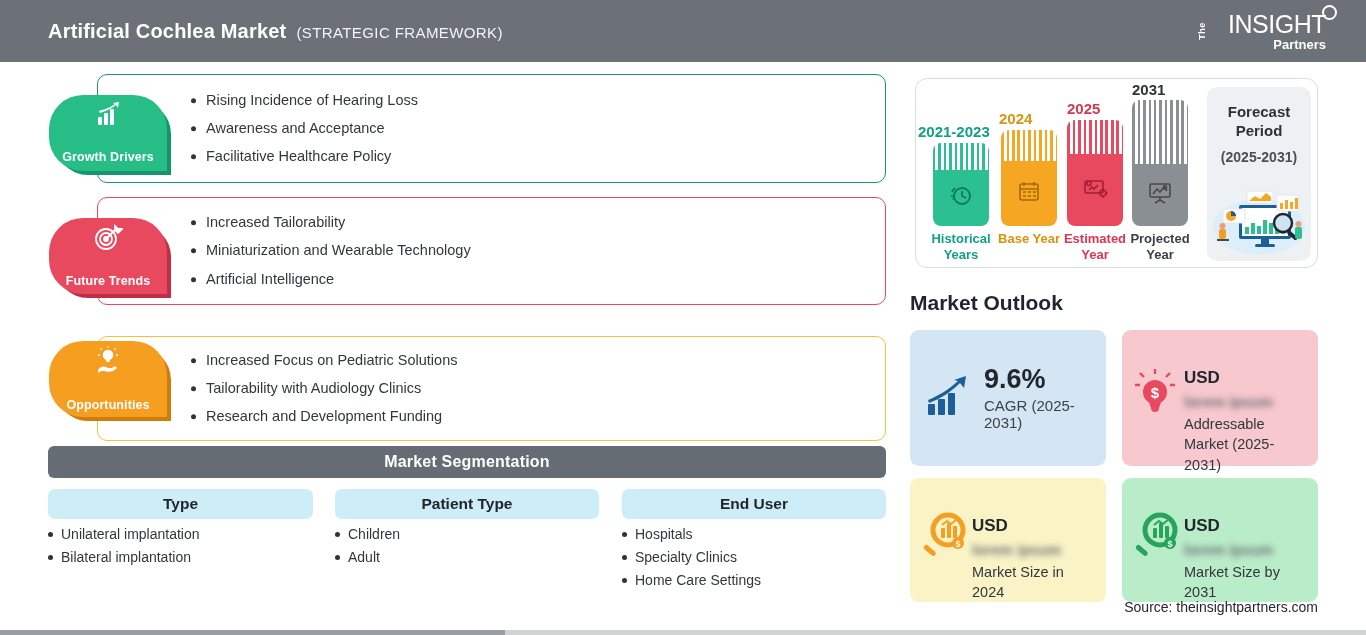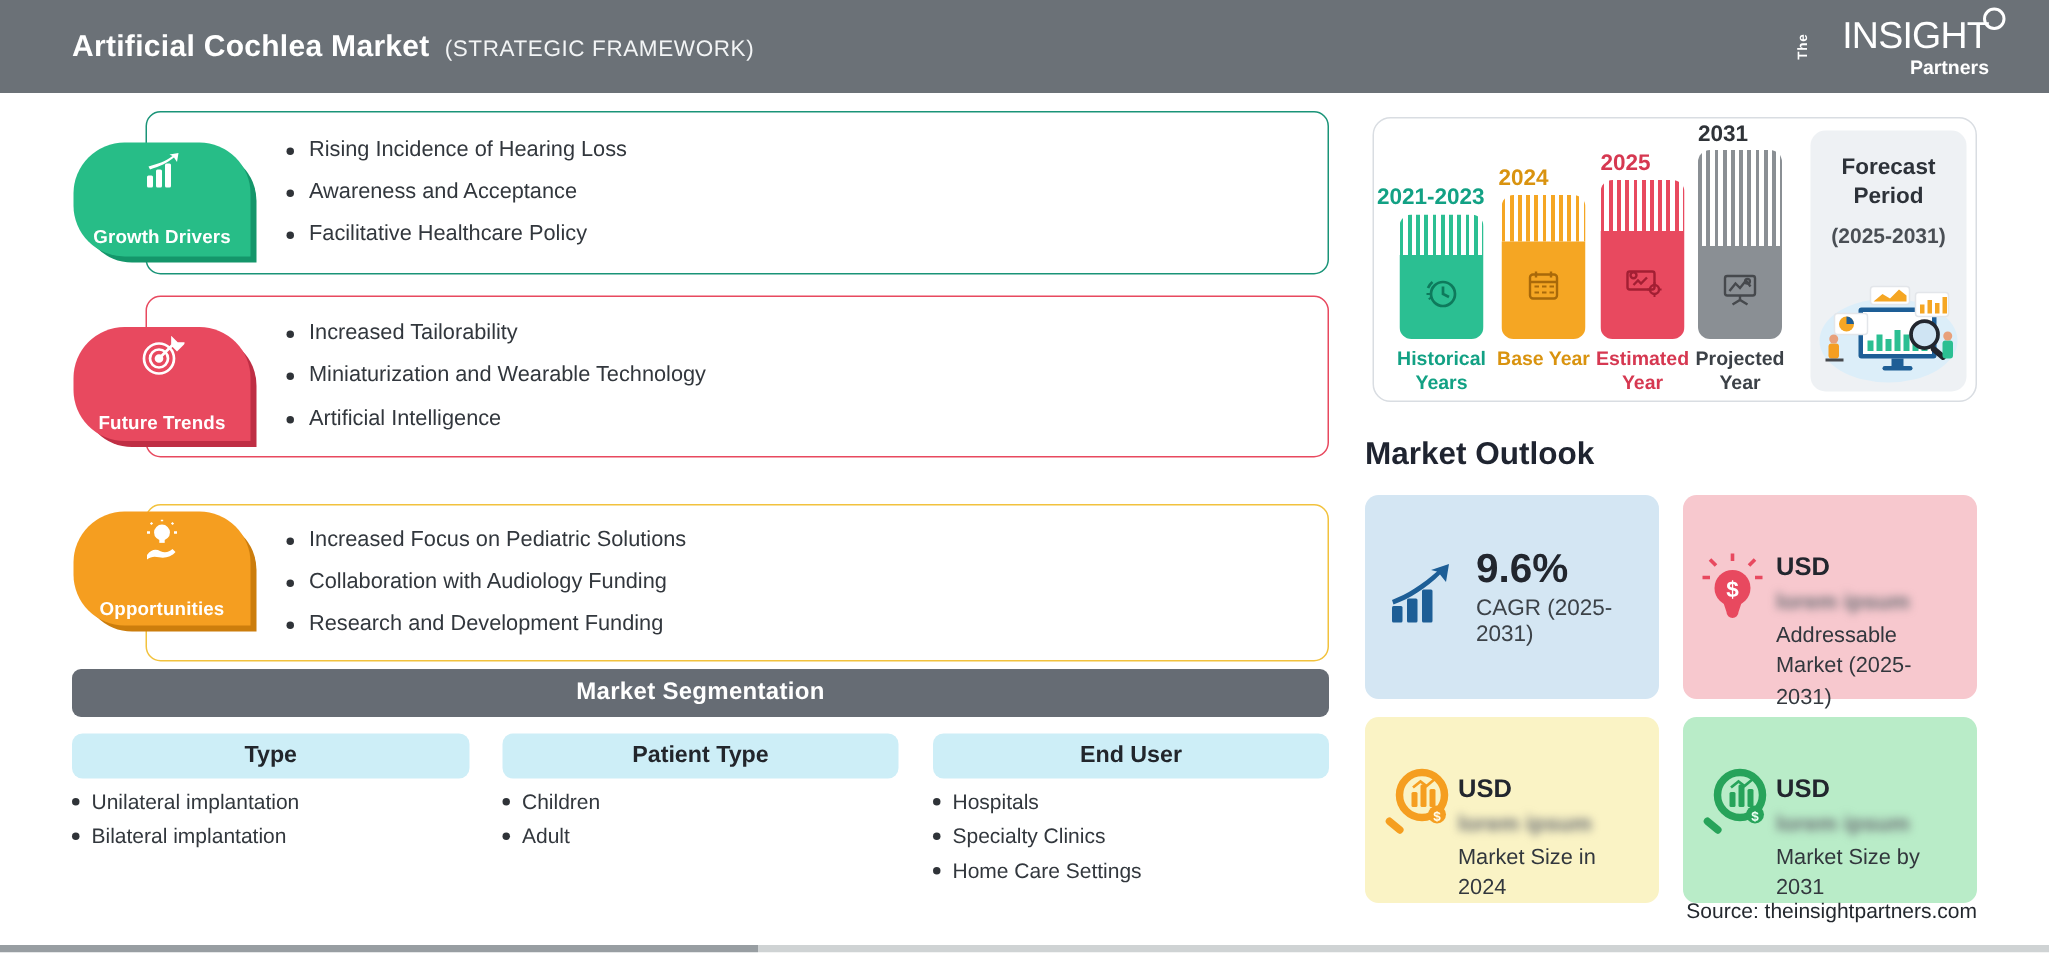--- a/index.html
+++ b/index.html
@@ -157,21 +157,21 @@
           </g>
           <path d="M13 15 L22 6 M22 6 L22 2 L25 5 L29 5 L25 9 Z" stroke="#ffffff" stroke-width="1.8" fill="#ffffff"></path>
         </svg>
     </span>
     <span class="blabel">Future Trends</span>
   </div>
 
   <div class="fbox orange">
     <ul>
       <li>Increased Focus on Pediatric Solutions</li>
-      <li>Collaboration with Audiology Funding</li>
+      <li>Tailorability with Audiology Clinics</li>
       <li>Research and Development Funding</li>
     </ul>
   </div>
   <div class="badge orange">
     <span>
       <svg width="30" height="30" viewBox="0 0 30 30">
           <g stroke="#ffffff" stroke-width="1.6" fill="none">
             <circle cx="15" cy="9" r="4.5" fill="#ffffff"></circle>
             <path d="M15 1.5 v-1 M8.5 3.5 l-1-1 M21.5 3.5 l1-1 M7 9 h-2 M23 9 h2"></path>
             <rect x="13.2" y="13.5" width="3.6" height="2.4" fill="#ffffff" stroke="none"></rect>

